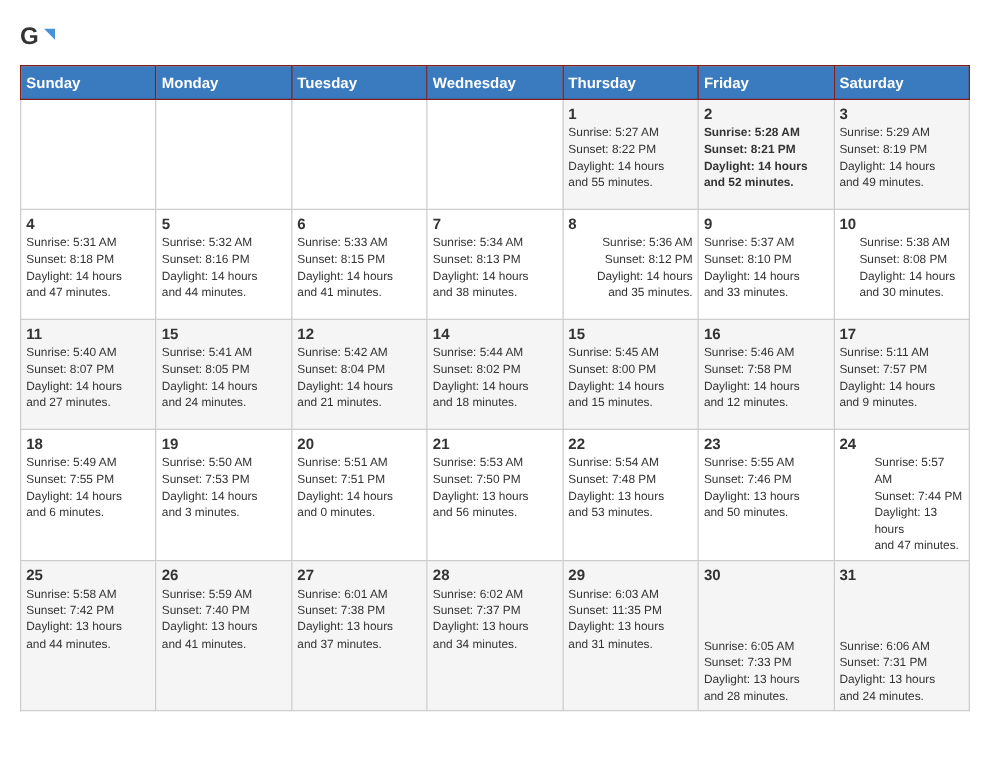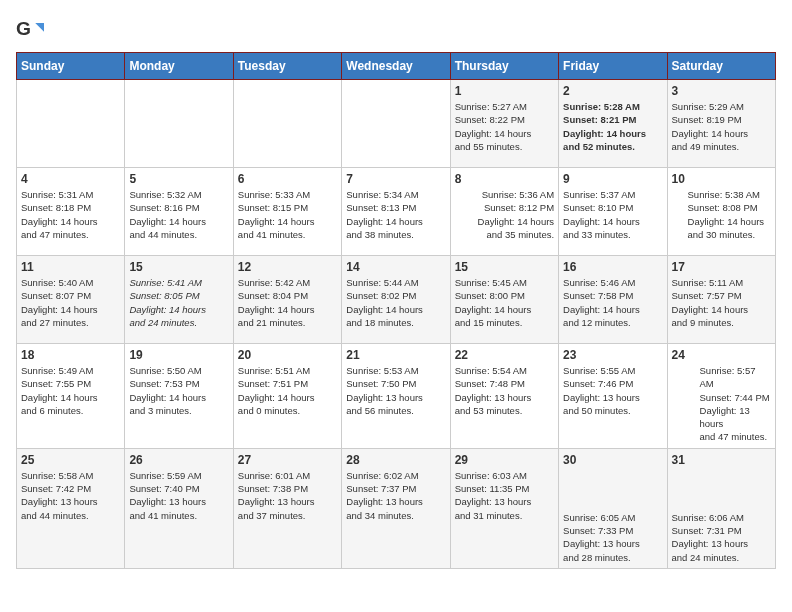--- a/index.html
+++ b/index.html
@@ -201,21 +201,21 @@
       <tr>
         <td>
           <div class="day-num">11</div>
           <div class="cell-info" style="white-space: pre-line;">Sunrise: 5:40 AM
 Sunset: 8:07 PM
 Daylight: 14 hours
 and 27 minutes.</div>
         </td>
         <td>
           <div class="day-num">15</div>
-          <div class="cell-info" style="white-space: pre-line; font-style: italic;">Sunrise: 5:41 AM
+          <div class="cell-info" style="white-space: pre-line;">Sunrise: 5:41 AM
 Sunset: 8:05 PM
 Daylight: 14 hours
 and 24 minutes.</div>
         </td>
         <td>
           <div class="day-num">12</div>
           <div class="cell-info" style="white-space: pre-line;">Sunrise: 5:42 AM
 Sunset: 8:04 PM
 Daylight: 14 hours
 and 21 minutes.</div>

